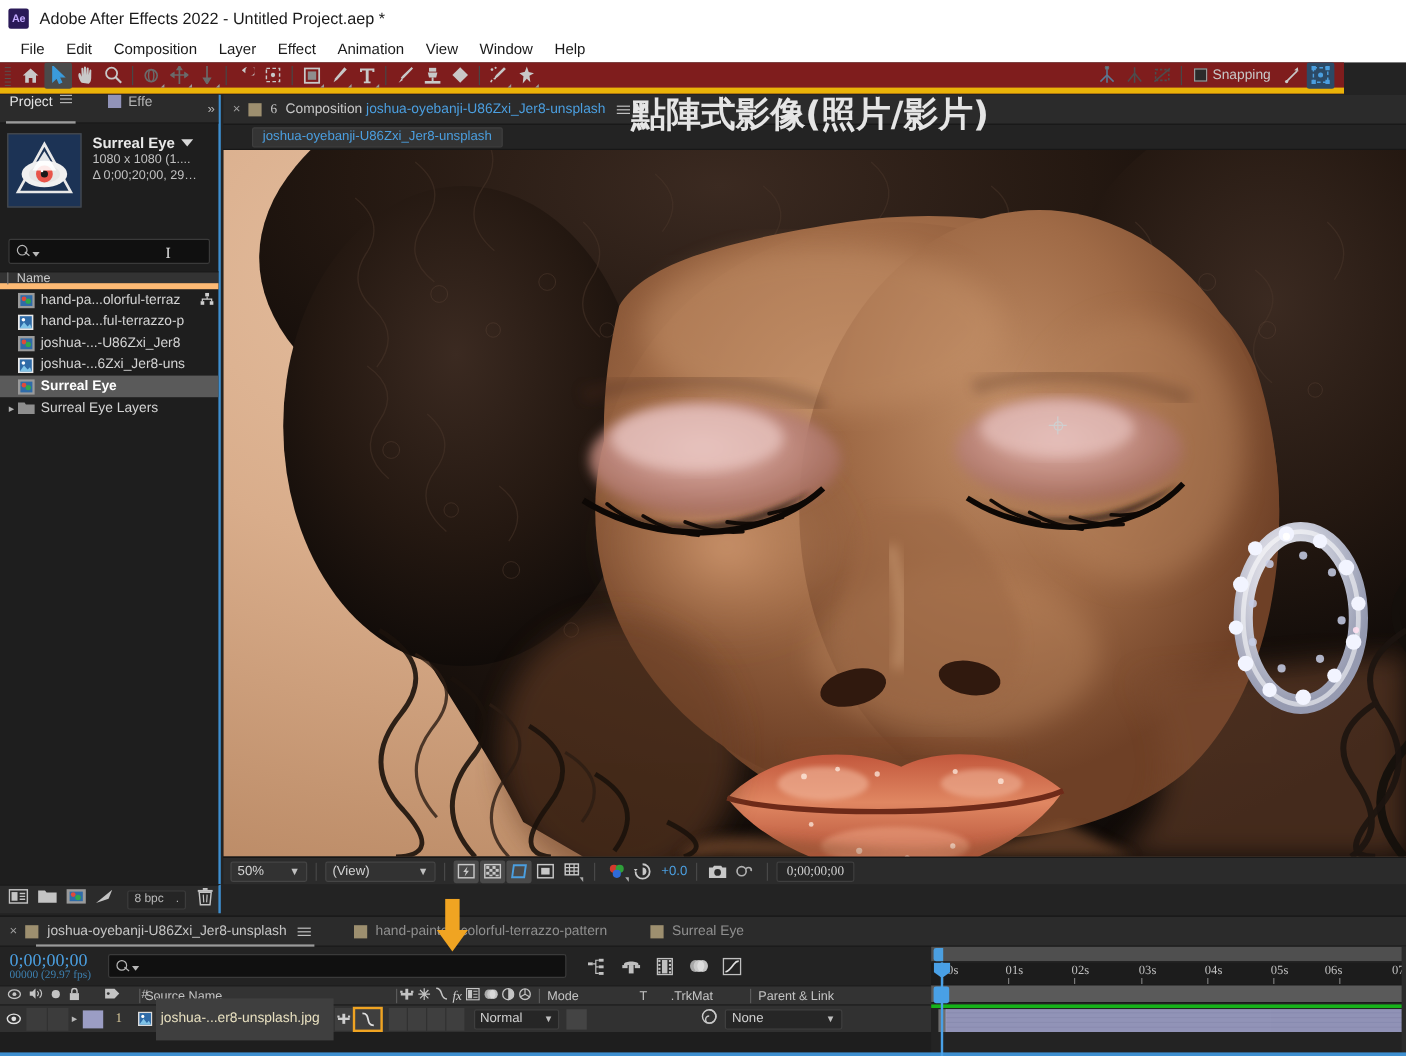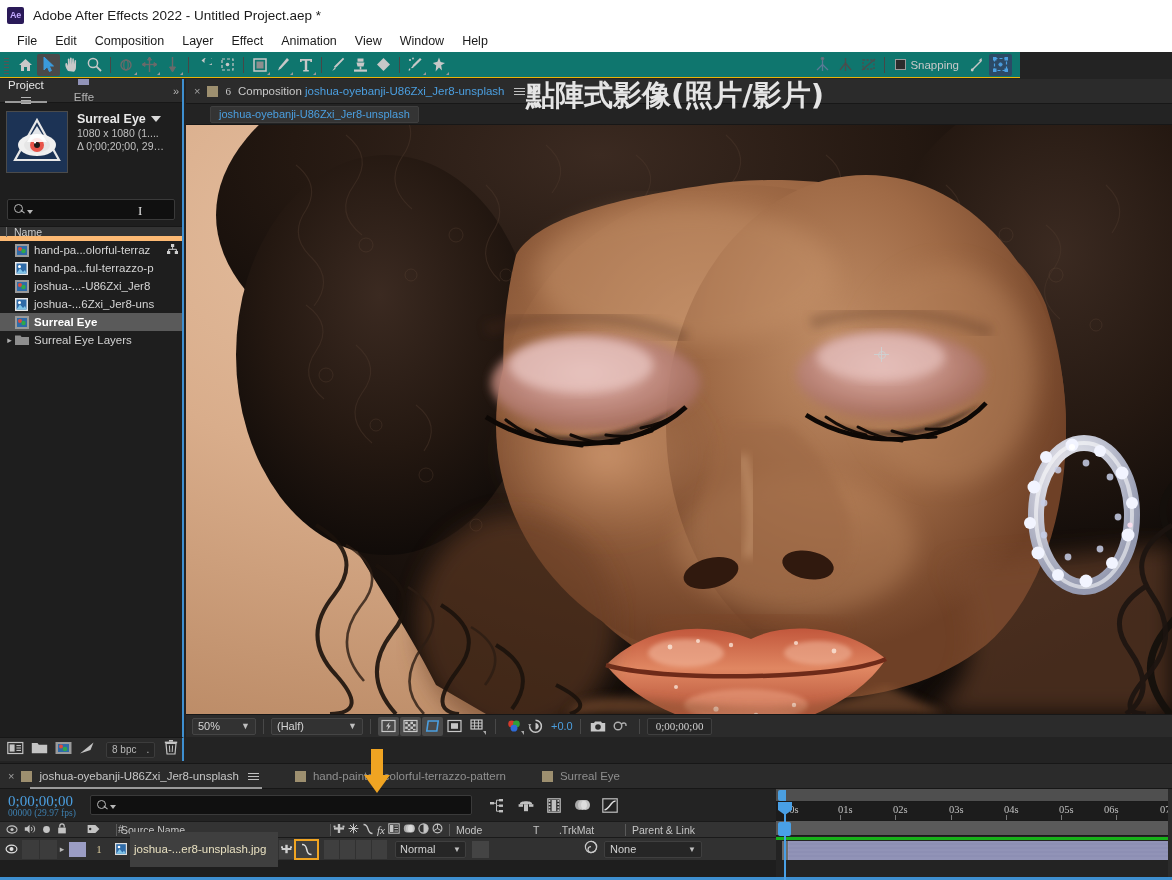--- a/index.html
+++ b/index.html
@@ -28,23 +28,23 @@
   .menubar {
     position: absolute; left: 0; top: 30px; width: 1172px; height: 22px;
     background: #ffffff; display: flex; align-items: center; padding-left: 8px;
   }
   .menubar .mi {
     color: #1a1a1a; font-size: 12.5px; padding: 2px 9px; cursor: default;
   }
 
   
   .toolbar {
-    position: absolute; left: 0; top: 52px; width: 1020px; height: 26px;
-    background: #0f766e; display: flex; align-items: center;
-    border-bottom: 1px solid #eab308;
+    position: absolute; left: 0; top: 52px; width: 1120px; height: 26px;
+    background: #7f1d1d; display: flex; align-items: center;
+    border-bottom: 5px solid #eab308;
   }
   .grip { width: 9px; height: 18px; margin: 0 3px 0 2px;
     background-image: repeating-linear-gradient(to bottom,#555 0 1px,transparent 1px 3px);
     background-size: 5px 3px; background-repeat: repeat-y; background-position: 2px 2px;
   }
   .tbtn {
     width: 23px; height: 22px; display: flex; align-items: center; justify-content: center;
     color: #c8c8c8; font-size: 13px; position: relative; cursor: default;
   }
   .tbtn.active { background: #4a4a4a; border-radius: 2px; }
@@ -63,22 +63,22 @@
   
   .project-panel {
     position: absolute; left: 0; top: 79px; width: 184px; height: 658px;
     background: #1e1e1e; border-right: 2px solid #3e8fd0;
   }
   .panel-tabs {
     height: 24px; background: #2b2b2b; display: flex; align-items: center;
     position: relative; border-bottom: 1px solid #171717;
   }
   .ptab {
-    display: flex; align-items: center; gap: 6px; height: 24px; padding: 0 8px;
-    font-size: 11.5px; color: #b4b4b4; position: relative; cursor: default; flex-direction: column;
+    display: flex; gap: 6px; height: 24px; padding: 0 8px;
+    font-size: 11.5px; color: #b4b4b4; position: relative; cursor: default;
   }
   .ptab.sel { color: #e4e4e4; }
   .ptab.sel::after { content:''; position:absolute; left:5px; right:5px; bottom:0; height:2px; background:#9a9a9a; }
   .ptab .hamb { display: flex; flex-direction: column; gap: 2px; }
   .ptab .hamb i { display: block; width: 10px; height: 1px; background: #b4b4b4; }
   .tab-sq { width: 11px; height: 11px; background: #9193b8; }
   .chev-more { color: #b4b4b4; font-size: 11px; position: absolute; right: 5px; letter-spacing: -2px; }
 
   .proj-thumb-area { display: flex; padding: 8px 6px 4px 6px; }
   .proj-thumb {
@@ -886,21 +886,21 @@
       </div>
     </div>
 
     <div class="comp-bottombar">
       <div class="cb-select">
         <span>50%</span>
         <span class="cv">▼</span>
       </div>
       <div class="cb-sep"></div>
       <div class="cb-select" style="min-width:92px">
-        <span>(Half)</span>
+        <span>(View)</span>
         <span class="cv">▼</span>
       </div>
       <div class="cb-sep"></div>
       <div class="cbtn on">
         <svg width="15" height="14" viewBox="0 0 15 14">
             <rect x="1" y="1.5" width="13" height="11" fill="none" stroke="#c8c8c8" stroke-width="1.2"></rect>
             <path d="M8.6 3 L5 7.6 L7.2 7.6 L6.2 11.4 L9.8 6.6 L7.6 6.6 Z" fill="#c8c8c8"></path>
           </svg>
       </div>
       <div class="cbtn on">

